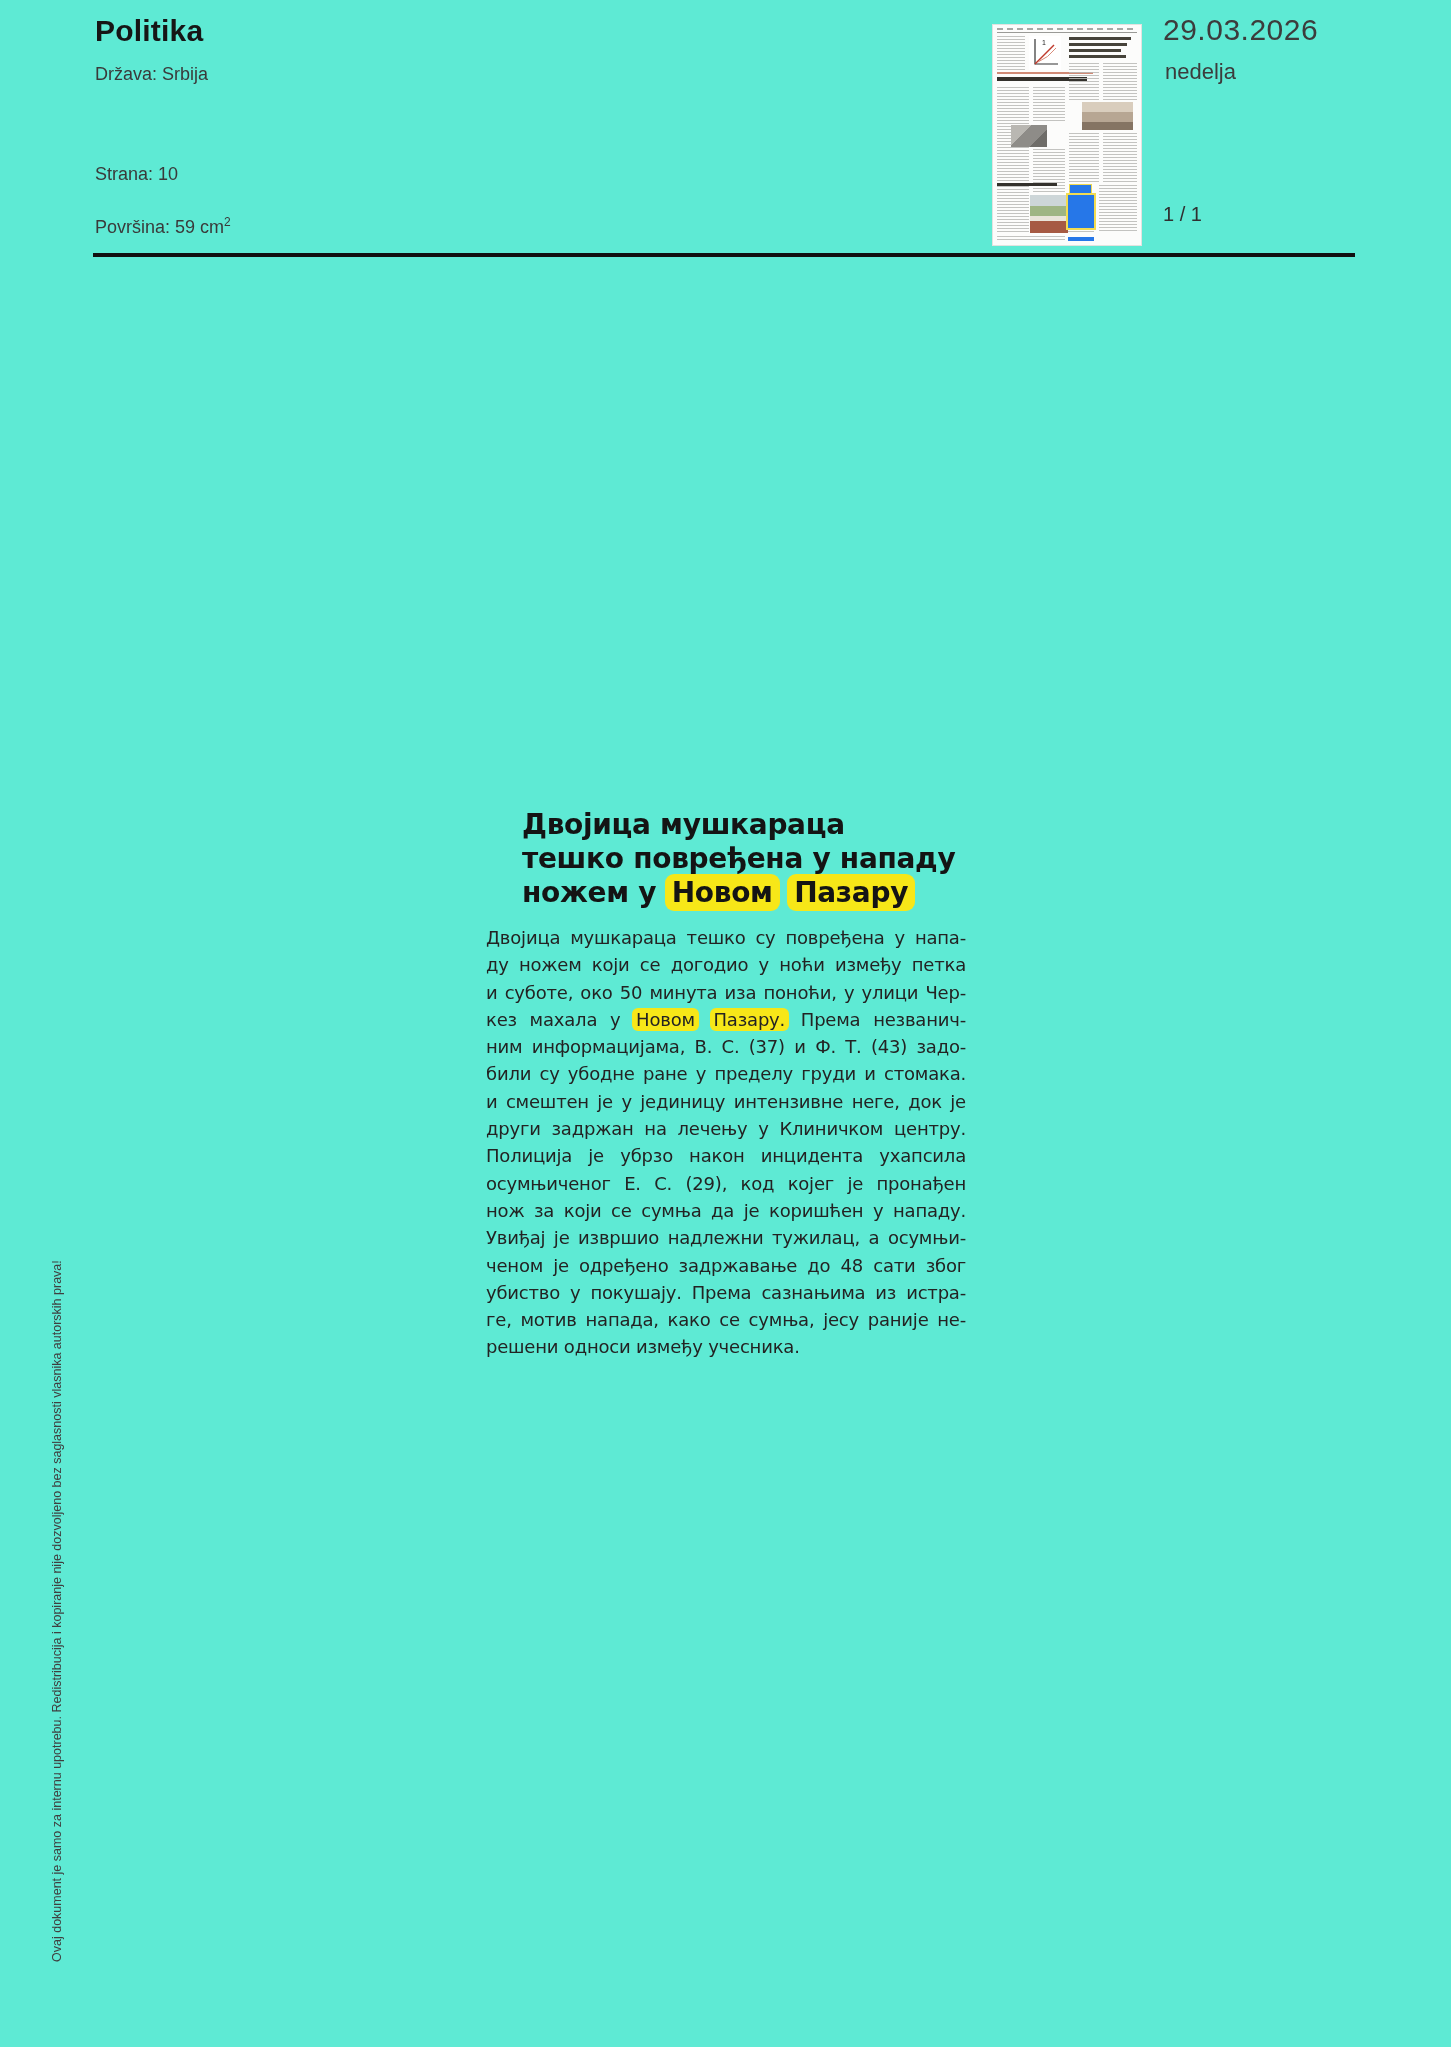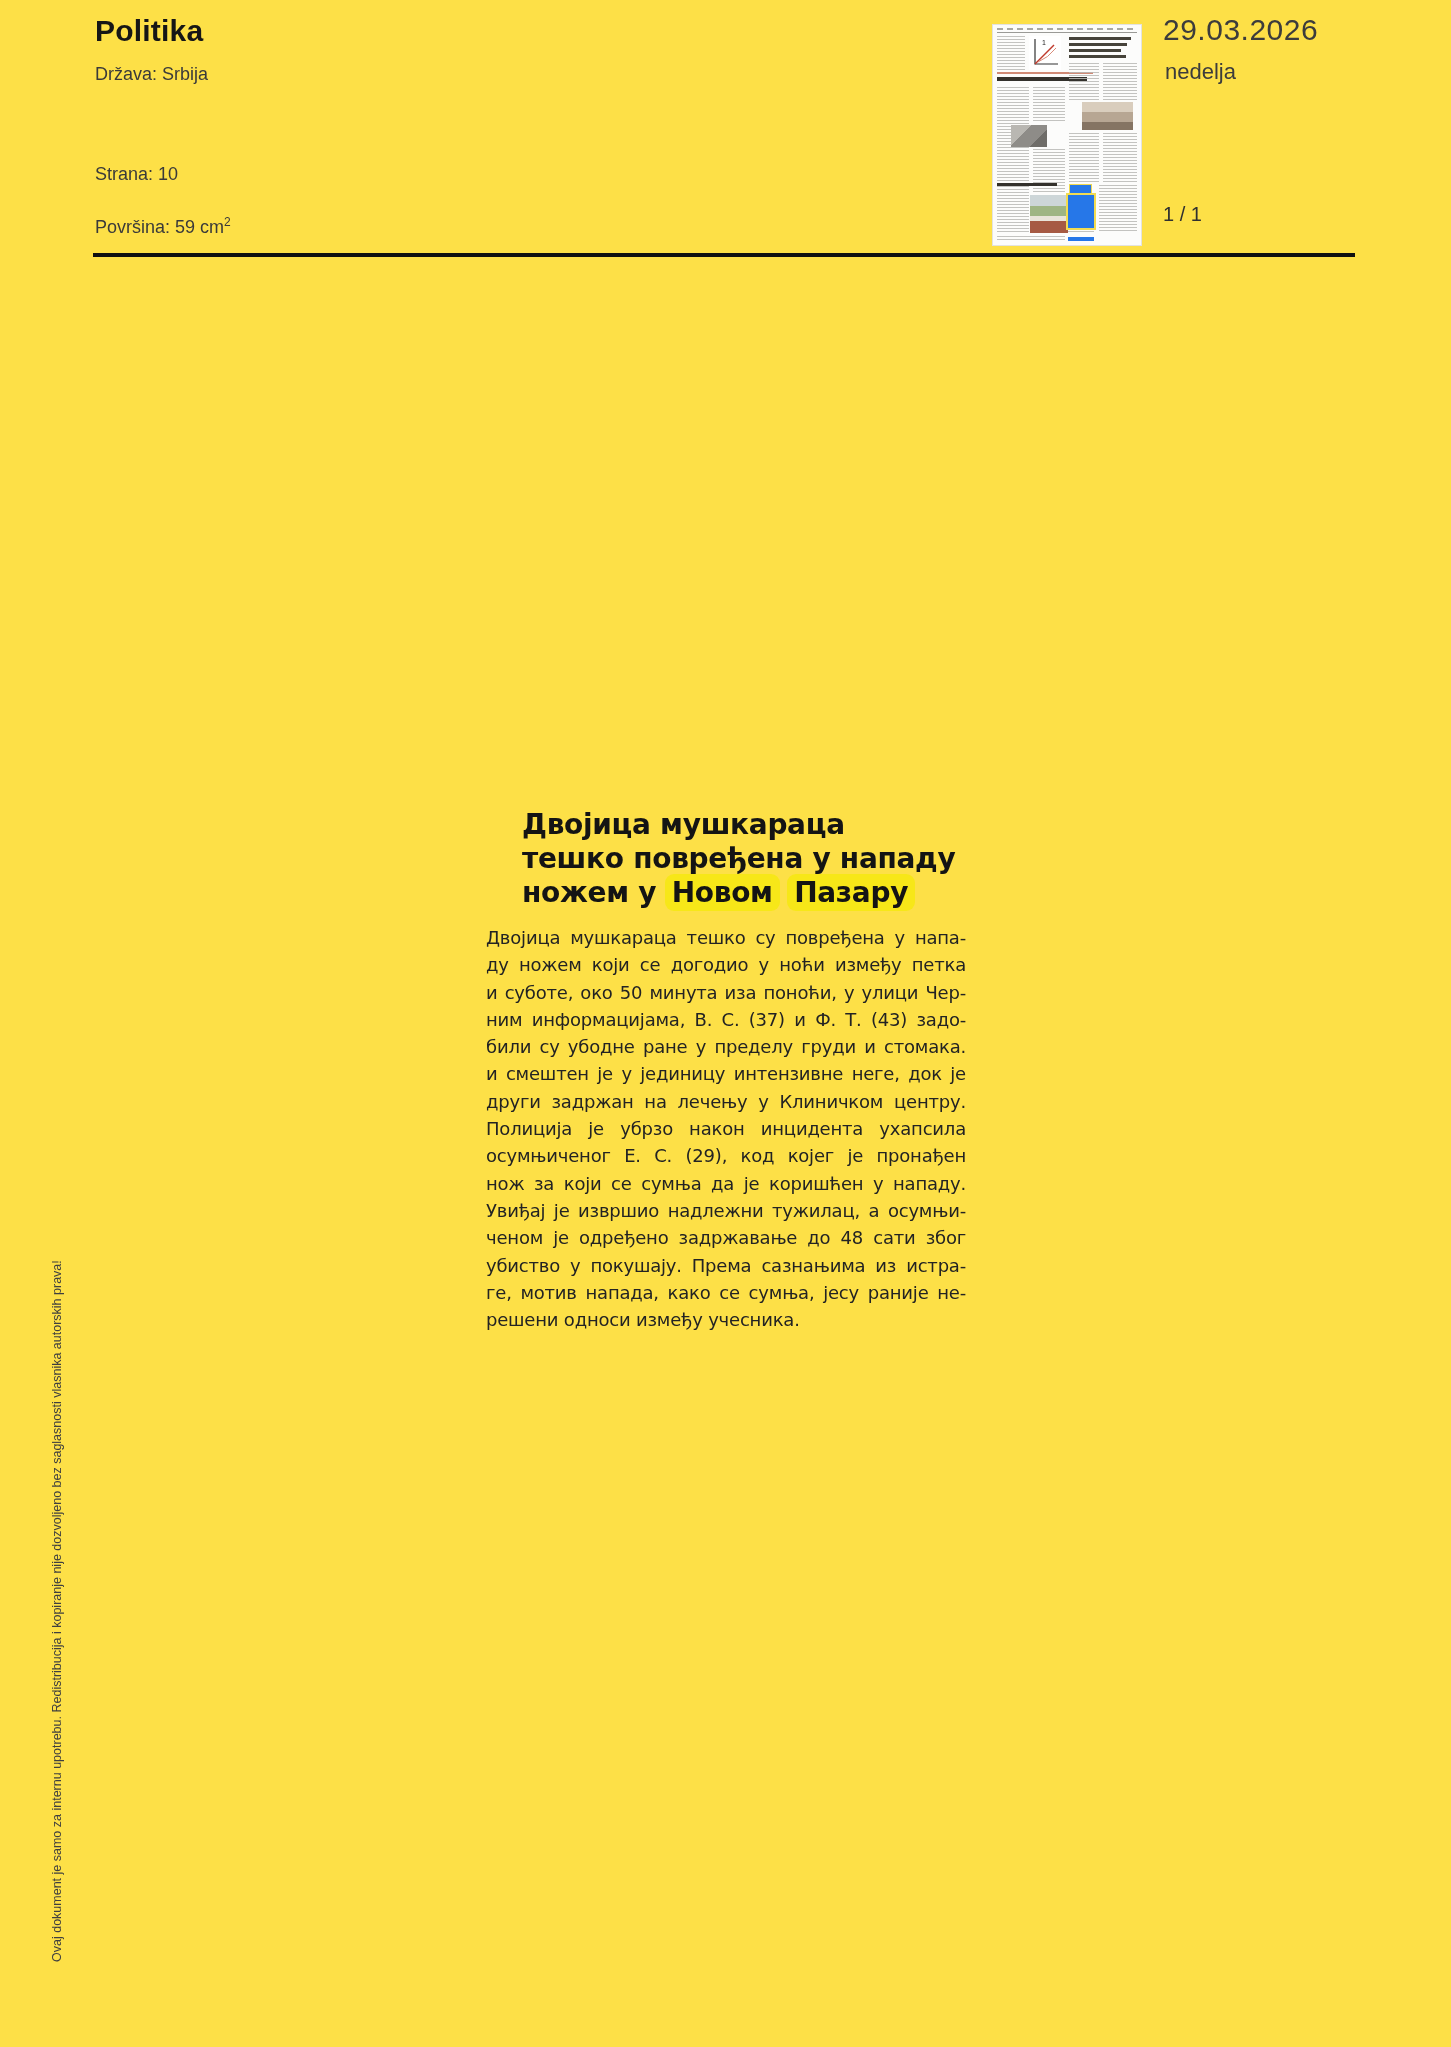--- a/index.html
+++ b/index.html
@@ -1,17 +1,17 @@
 <!DOCTYPE html>
 <html style="--hl: #f7e718;"><head>
 <meta charset="utf-8">
 <style>
   html,body{margin:0;padding:0;background:#ffffff;}
   .page{
-    position:relative;width:1451px;height:2047px;background:#fde047;overflow:hidden;
+    position:relative;width:1451px;height:2047px;background:#5eead4;overflow:hidden;
     font-family:"Liberation Sans","DejaVu Sans",sans-serif;color:#222;
   }
   
   .src-name{position:absolute;left:95px;top:14px;font-size:30px;font-weight:800;color:#161616;letter-spacing:.2px;}
   .meta{position:absolute;left:95px;font-size:18px;color:#3a3a3a;}
   .meta-country{top:64px;}
   .meta-page{top:164px;}
   .meta-area{top:217px;}
   .meta-area sup{font-size:12px;vertical-align:super;line-height:0;}
   .rule{position:absolute;left:93px;top:253px;width:1262px;height:4px;background:#101010;}
@@ -121,20 +121,21 @@
 
   <div class="title" id="article-title">
       <div class="title-line"><span>Двојица мушкараца</span></div>
       <div class="title-line"><span>тешко повређена у нападу</span></div>
       <div class="title-line last"><span>ножем у </span><span class="hl">Новом</span><span> </span><span class="hl">Пазару</span></div>
     </div>
   <div class="body" id="article-body">
       <div class="body-line"><span>Двојица мушкараца тешко су повређена у напа-</span></div>
       <div class="body-line"><span>ду ножем који се догодио у ноћи између петка</span></div>
       <div class="body-line"><span>и суботе, око 50 минута иза поноћи, у улици Чер-</span></div>
+      <div class="body-line"><span>кез махала у </span><span class="hl">Новом</span><span> </span><span class="hl">Пазару.</span><span> Према незванич-</span></div>
       <div class="body-line"><span>ним информацијама, В. С. (37) и Ф. Т. (43) задо-</span></div>
       <div class="body-line"><span>били су убодне ране у пределу груди и стомака.</span></div>
       <div class="body-line"><span>и смештен је у јединицу интензивне неге, док је</span></div>
       <div class="body-line"><span>други задржан на лечењу у Клиничком центру.</span></div>
       <div class="body-line"><span>Полиција је убрзо након инцидента ухапсила</span></div>
       <div class="body-line"><span>осумњиченог Е. С. (29), код којег је пронађен</span></div>
       <div class="body-line"><span>нож за који се сумња да је коришћен у нападу.</span></div>
       <div class="body-line"><span>Увиђај је извршио надлежни тужилац, а осумњи-</span></div>
       <div class="body-line"><span>ченом је одређено задржавање до 48 сати због</span></div>
       <div class="body-line"><span>убиство у покушају. Према сазнањима из истра-</span></div>

